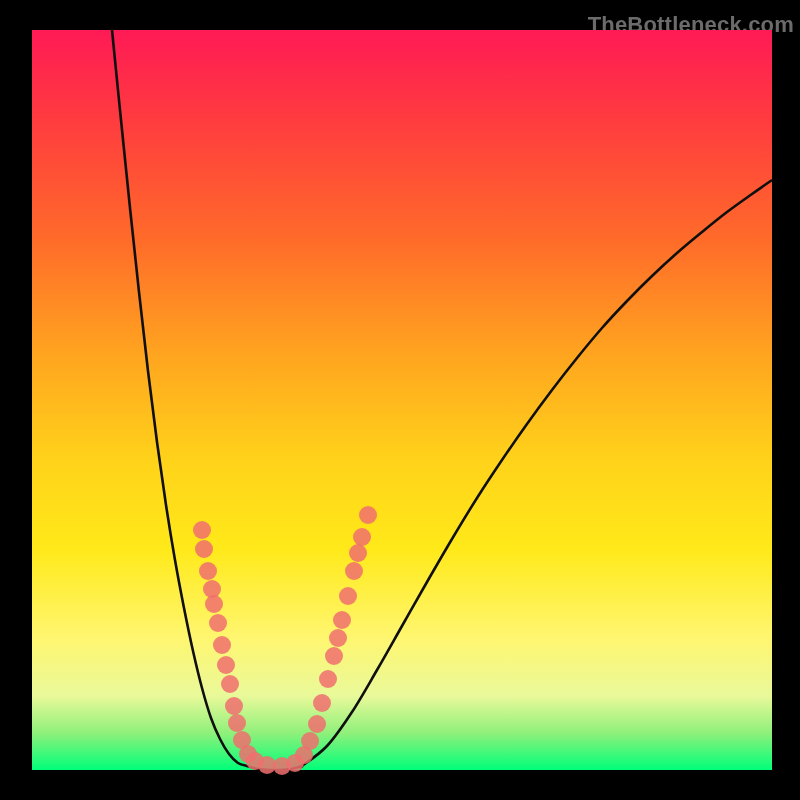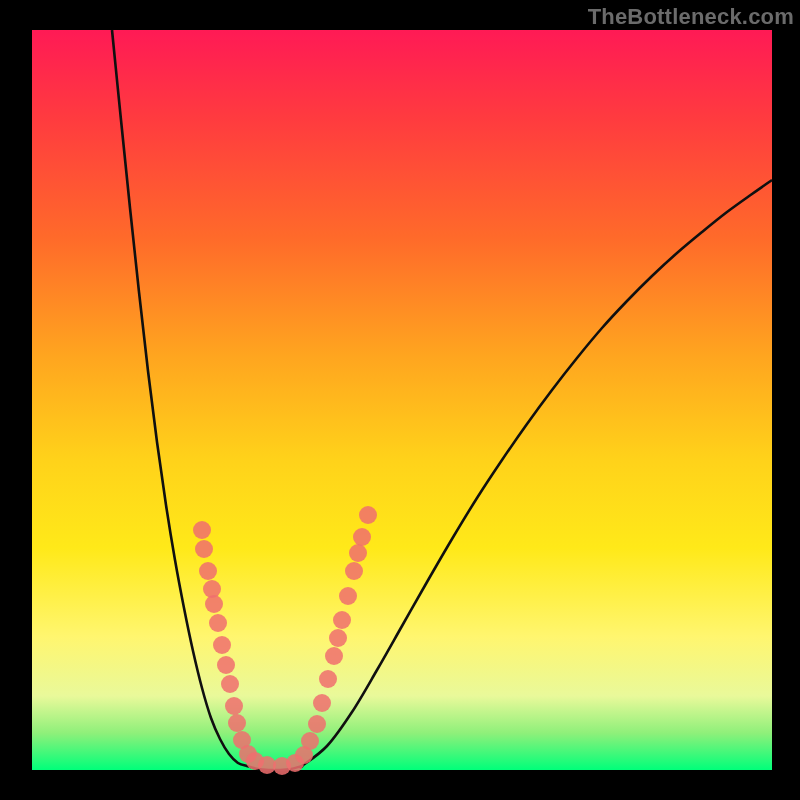--- a/index.html
+++ b/index.html
@@ -23,21 +23,21 @@
       #ffa51f 44%,
       #ffd21a 58%,
       #ffe919 70%,
       #fff66f 82%,
       #e9f99a 90%,
       #8ff07a 95%,
       #00ff7a 100%);
   }
   .watermark {
     position: absolute;
-    top: 4px;
+    top: 12px;
     right: 6px;
     font-family: Arial, Helvetica, sans-serif;
     font-size: 22px;
     font-weight: 600;
     color: #6b6b6b;
     letter-spacing: 0.2px;
     margin-left: 8px;
   }
   svg.curve, svg.dots {
     position: absolute;

